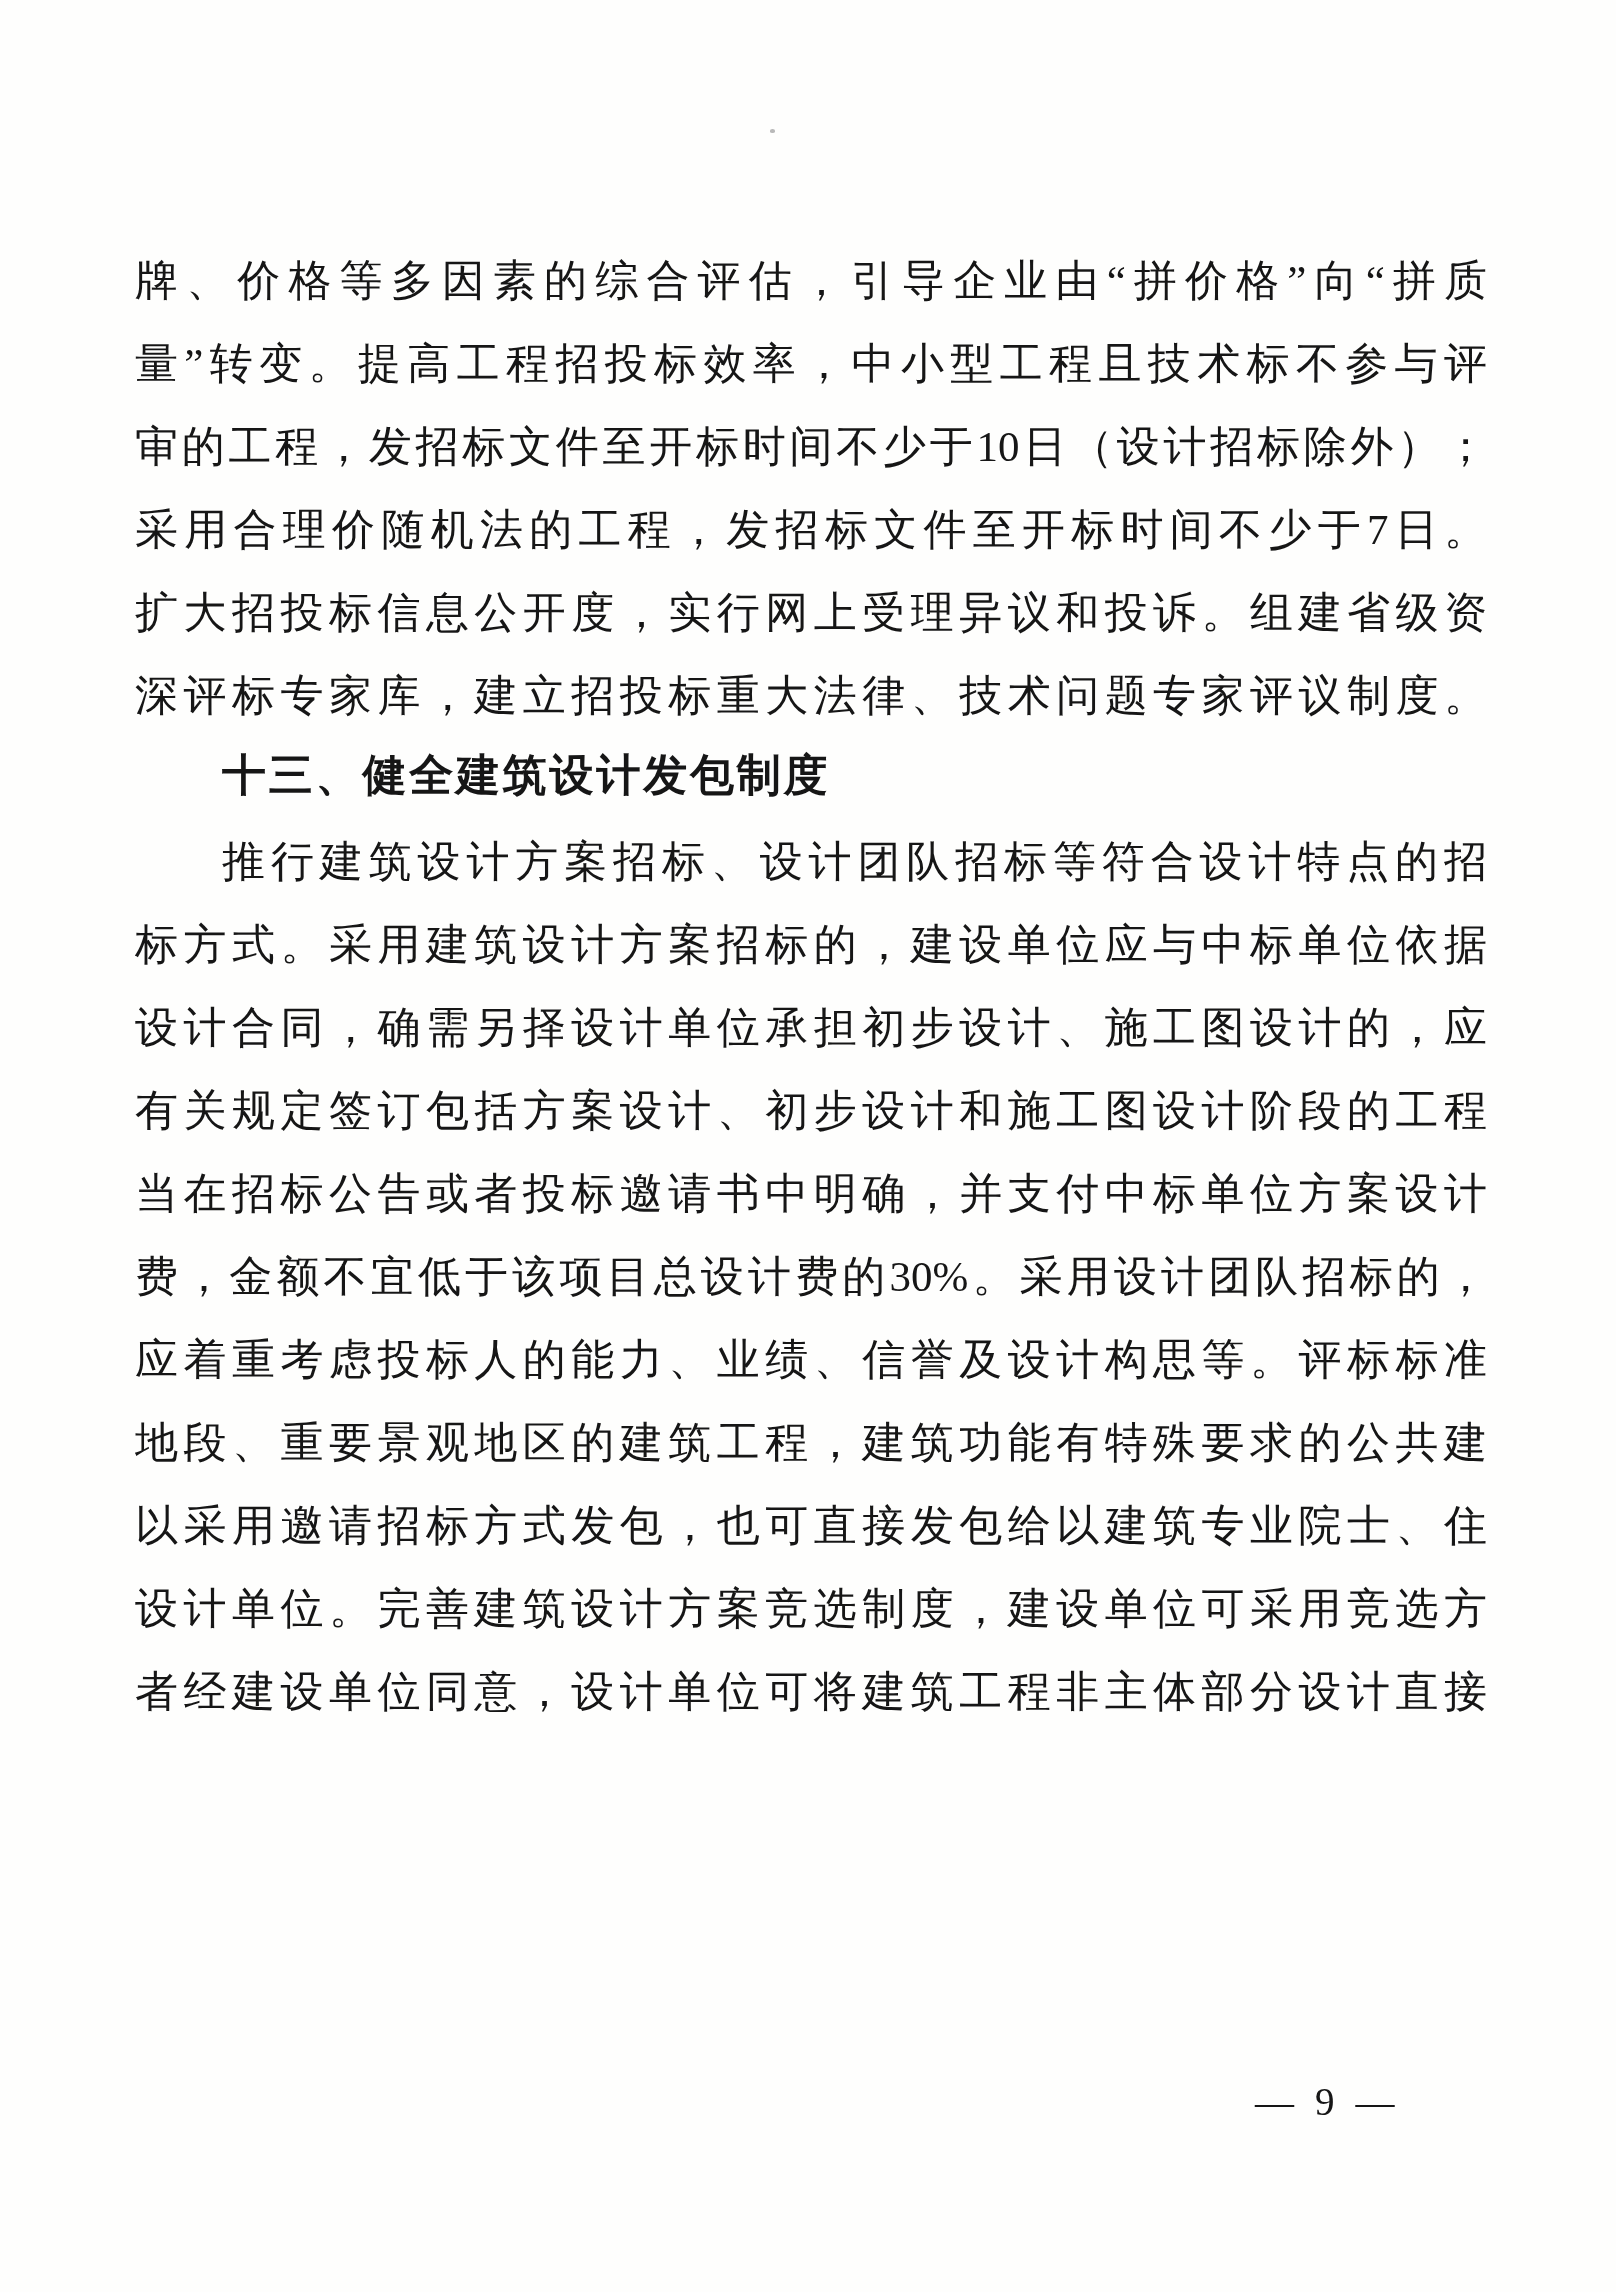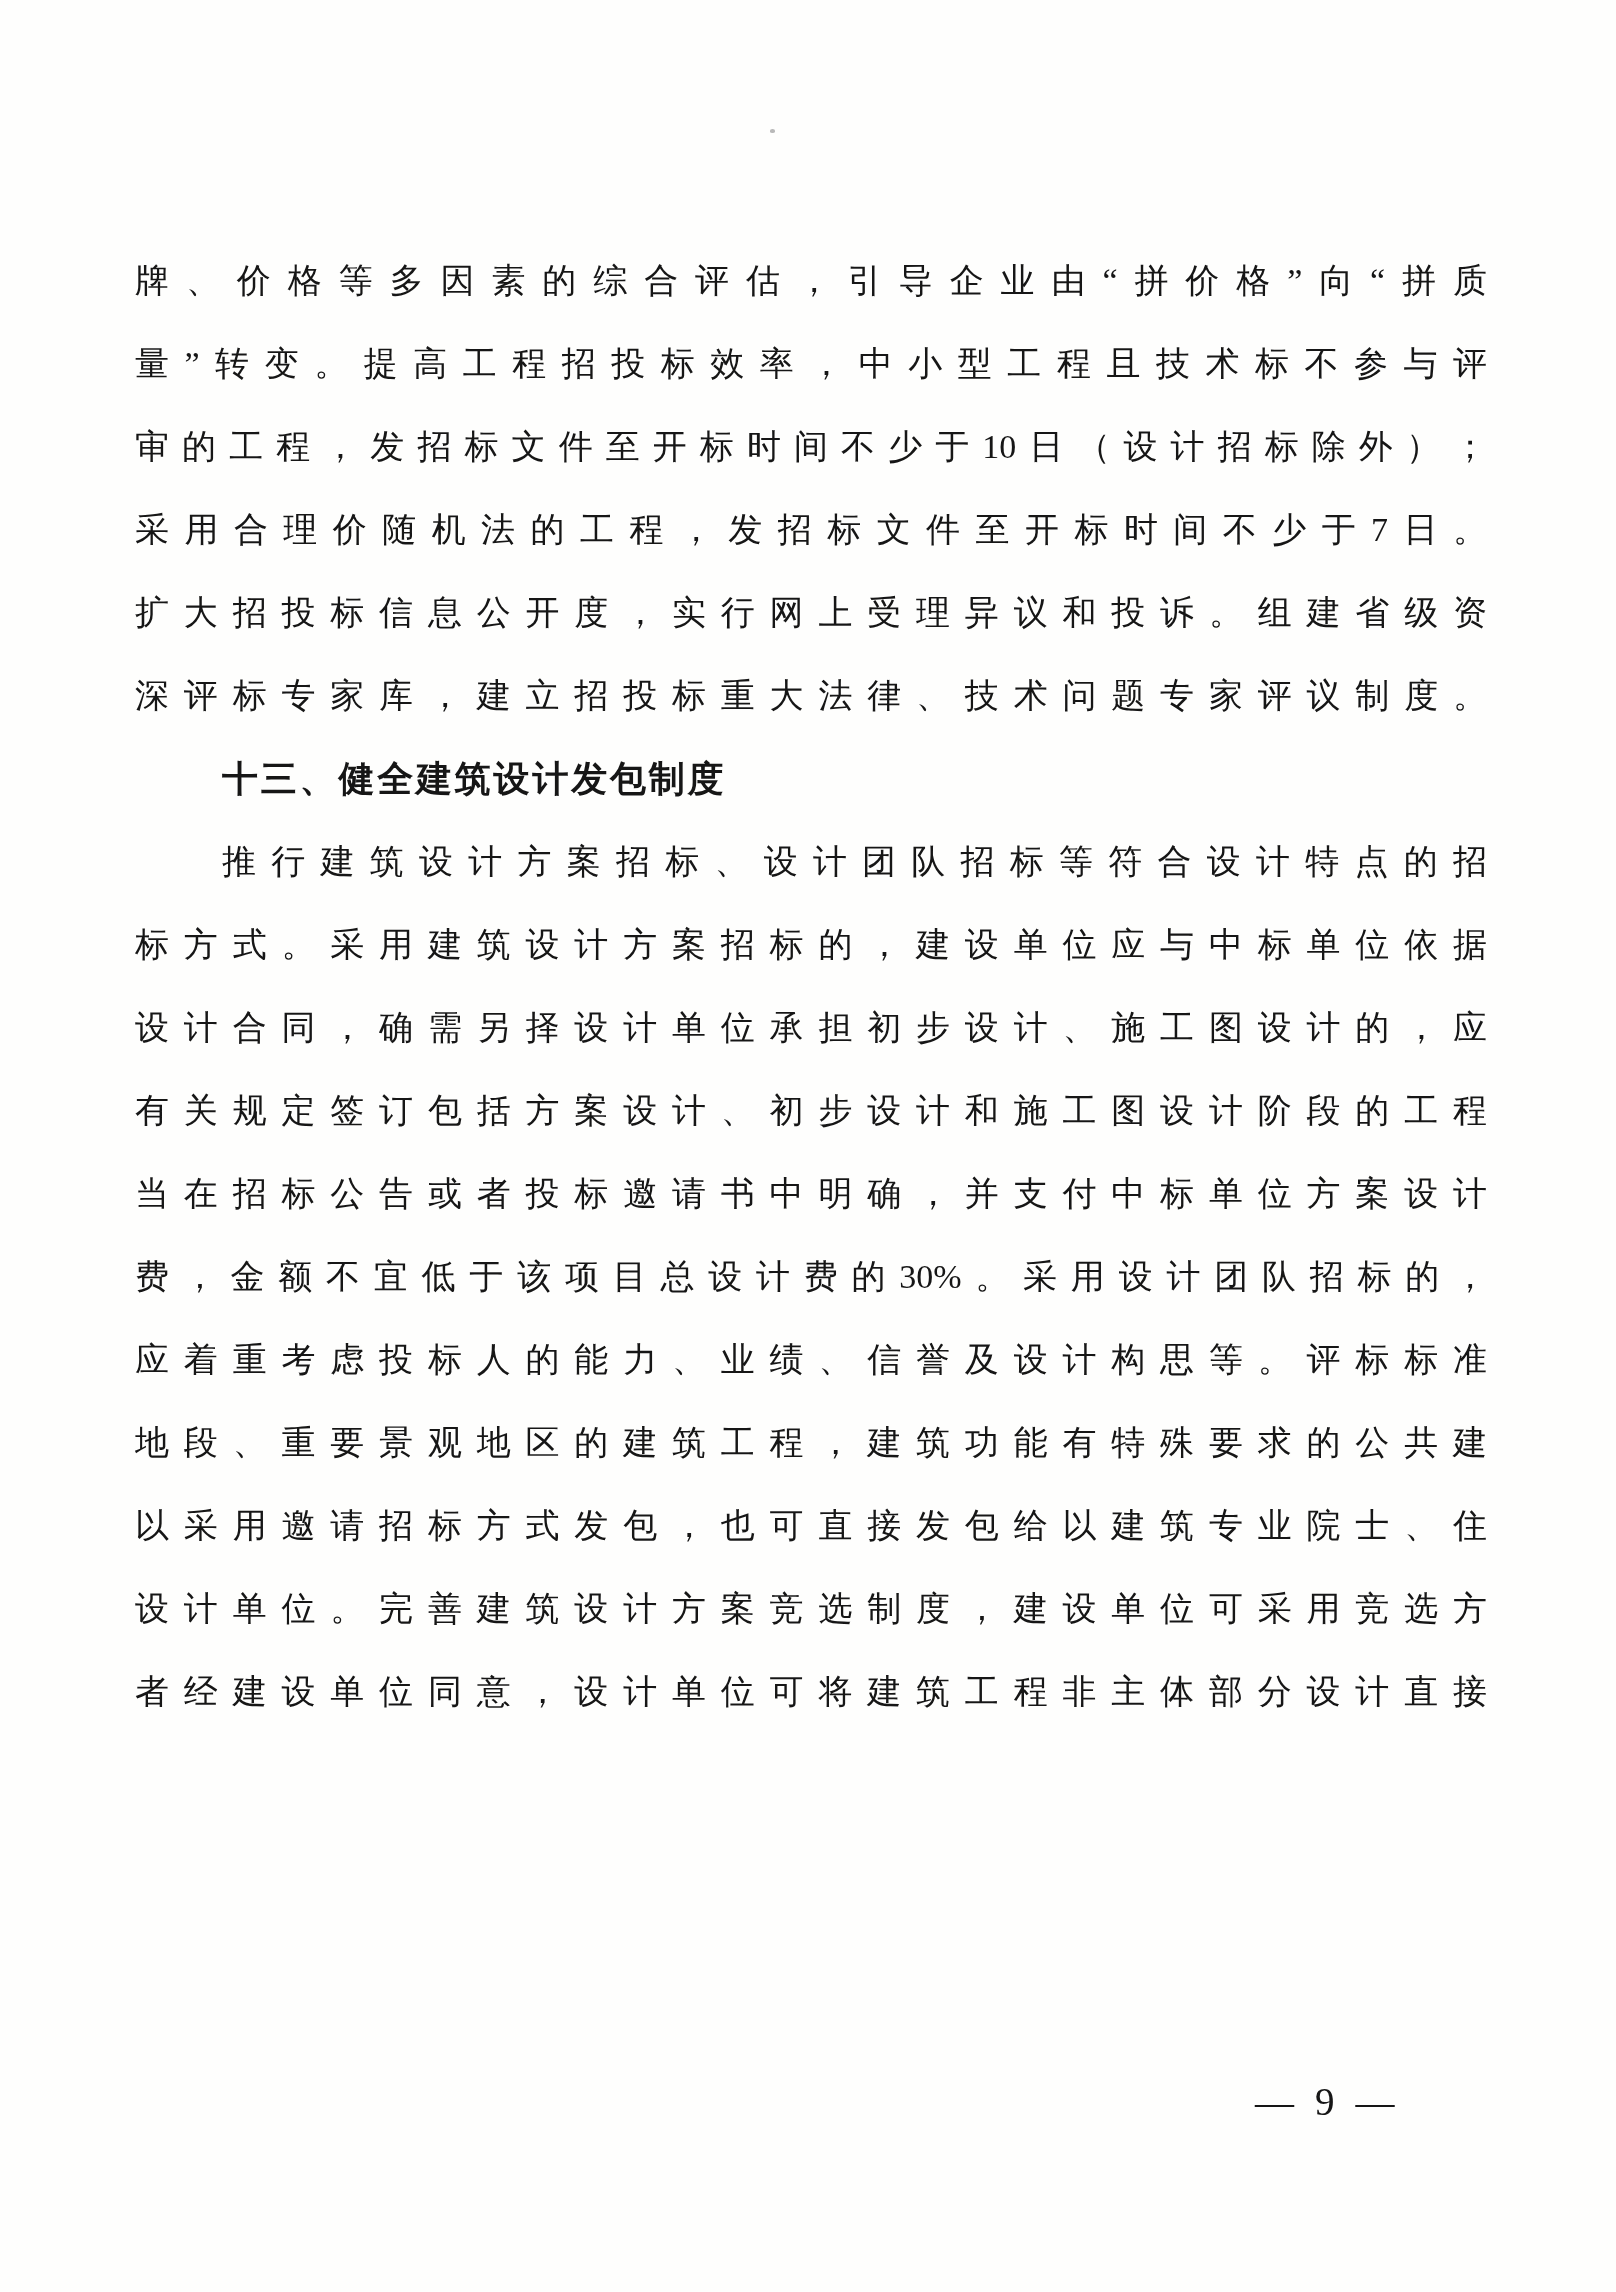--- a/index.html
+++ b/index.html
@@ -16,40 +16,40 @@
     font-family: "Liberation Serif", "DejaVu Serif", serif;
     overflow: hidden;
   }
   .body-text {
     position: absolute;
     left: 135px;
     top: 239px;
     width: 1352px;
   }
   .line {
-    font-size: 34px;
+    font-size: 43px;
     line-height: 83px;
     height: 83px;
     white-space: nowrap;
   }
   .line.justify {
     white-space: normal;
     text-align: justify;
     text-align-last: justify;
     text-justify: inter-character;
     overflow: hidden;
   }
   .line.indent {
     text-indent: 87px;
   }
   .line.heading {
-    font-family: Liberation Sans, sans-serif;
+    font-family: Liberation Mono, monospace;
     font-weight: 700;
     padding-left: 87px;
-    font-size: 36px;
+    font-size: 44px;
     letter-spacing: 2.8px;
   }
   .page-number {
     position: absolute;
     top: 2074px;
     right: 217px;
     font-size: 39px;
     line-height: 56px;
     letter-spacing: 5.6px;
     color: #161616;

